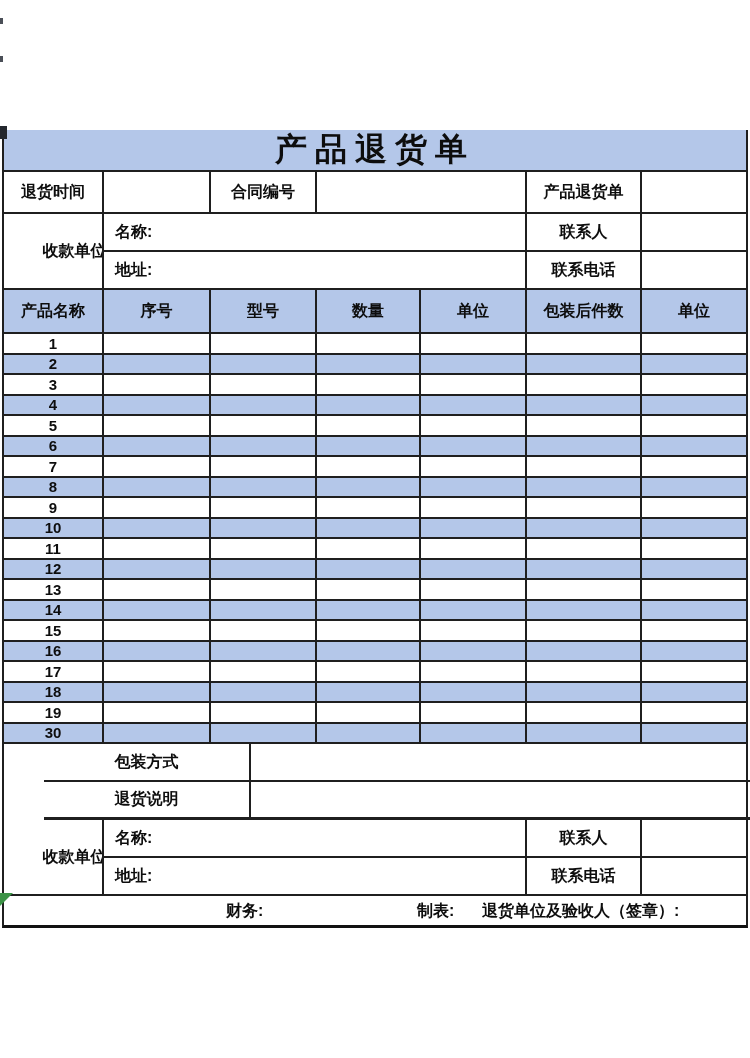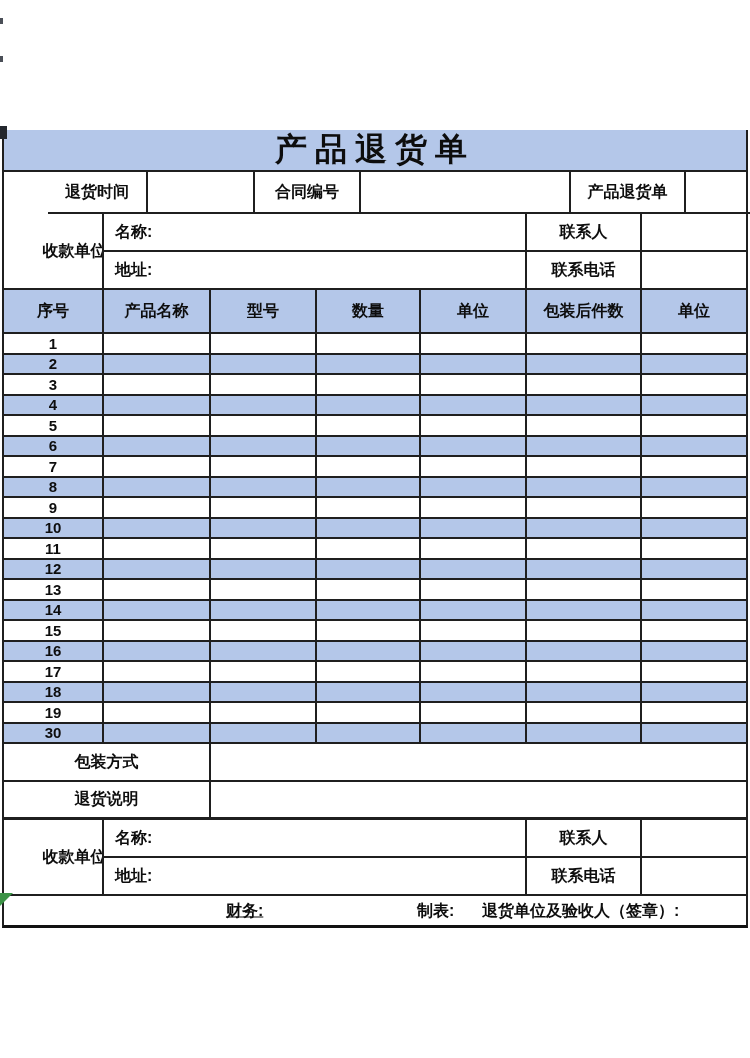--- a/index.html
+++ b/index.html
@@ -39,41 +39,41 @@
   .thickB { border-bottom-width: 3px; }
   .left { justify-content: flex-start; padding-left: 11px; }
   .blue { background: #b4c7e9; }
   .title-cell {
     grid-column: 1 / -1;
     font-size: 32px;
     letter-spacing: 8px;
     border-right: none;
   }
   .band-title   { grid-auto-rows: 42px; }
-  .band-info    { grid-auto-rows: 42px; margin-left: 44px; }
+  .band-info    { grid-auto-rows: 42px; }
   .band-recv    { grid-template-rows: 38px 38px; }
   .band-thead   { grid-auto-rows: 44px; }
   .band-data    { grid-auto-rows: 20.5px; }
-  .band-misc    { grid-template-rows: 38px 38px; }
+  .band-misc    { grid-template-rows: 38px 38px; padding-left: 40px; }
   .band-footer  { grid-auto-rows: 29px; }
   .band-data .cell { font-size: 15px; font-weight: 600; }
   .unit-cell { grid-row: 1 / 3; grid-column: 1; padding-left: 43px; }
   .span2 { grid-column: span 2; }
   .span4 { grid-column: span 4; }
   .span5 { grid-column: span 5; }
   .footer-cell {
     grid-column: 1 / -1;
     border-right: none;
     border-bottom: none;
     position: relative;
     justify-content: flex-start;
   }
   .footer-cell span { position: absolute; top: 50%; transform: translateY(-50%); }
   .f-audit    { left: 52px; margin-top: 48px; }
-  .f-finance  { left: 222px; text-decoration: underline; }
+  .f-finance  { left: 222px; }
   .f-tabulate { left: 413px; }
   .f-sign     { left: 478px; }
   .green-flag {
     position: absolute;
     left: 0; top: 893px;
     width: 0; height: 0;
     border-top: 13px solid #3c9347;
     border-right: 13px solid transparent;
     z-index: 5;
   }
@@ -119,22 +119,22 @@
     <div class="cell unit-cell">收款单位</div>
     <div class="cell span4 left">名称:</div>
     <div class="cell">联系人</div>
     <div class="cell noR"></div>
     <div class="cell span4 left">地址:</div>
     <div class="cell">联系电话</div>
     <div class="cell noR"></div>
   </div>
 
   <div class="band band-thead">
+    <div class="cell blue">产品名称</div>
     <div class="cell blue">序号</div>
-    <div class="cell blue">产品名称</div>
     <div class="cell blue">型号</div>
     <div class="cell blue">数量</div>
     <div class="cell blue">单位</div>
     <div class="cell blue">包装后件数</div>
     <div class="cell blue noR">单位</div>
   </div>
 
   <div class="band band-data" id="data-rows">
       <div class="cell">1</div>
       <div class="cell"></div>

